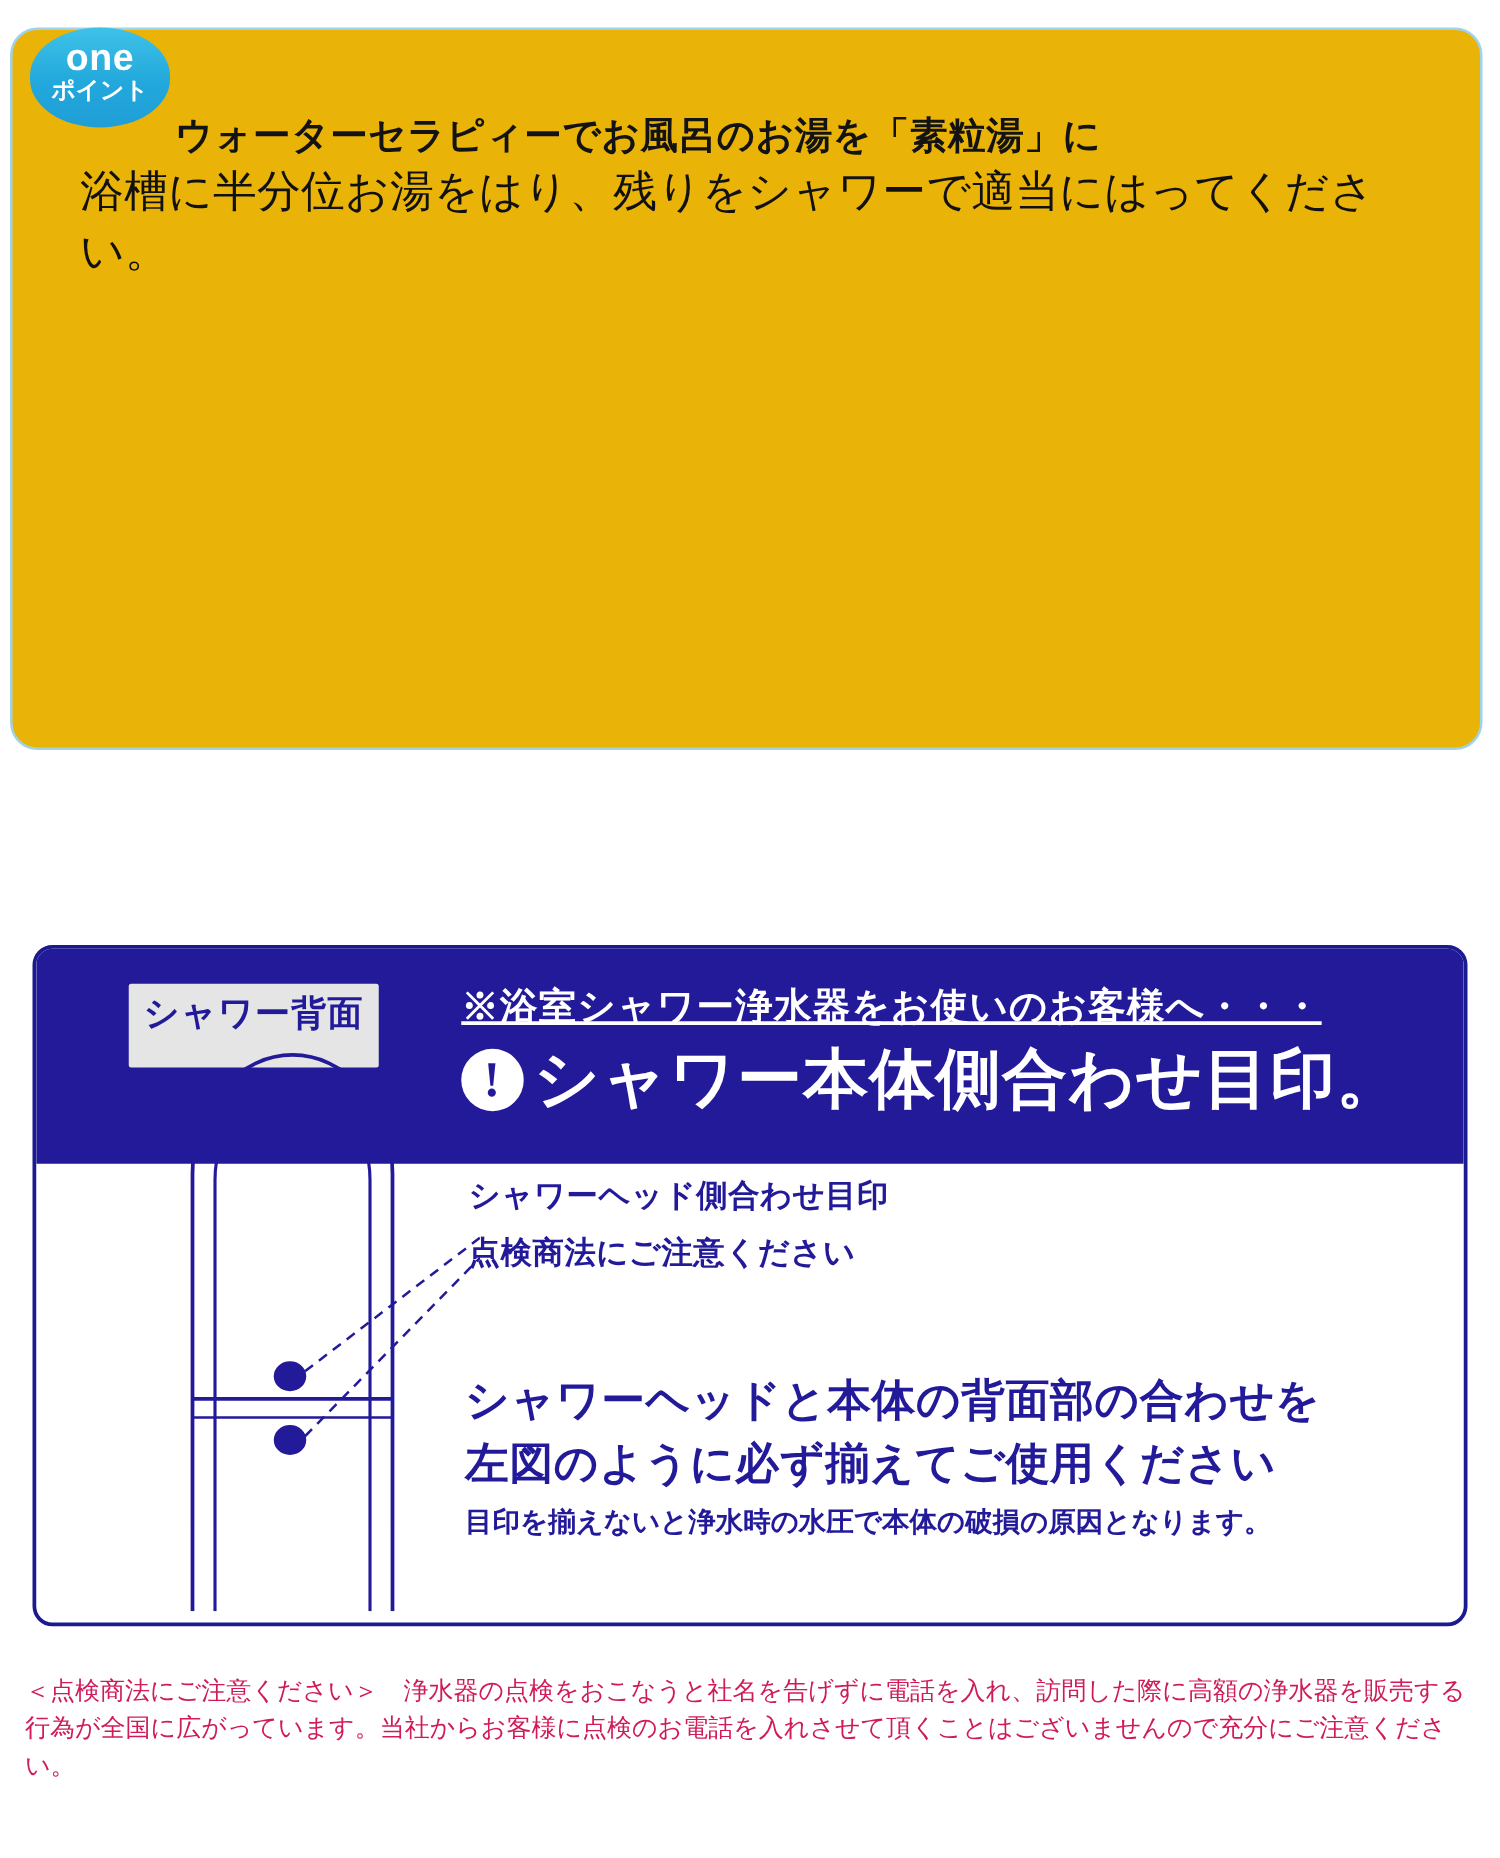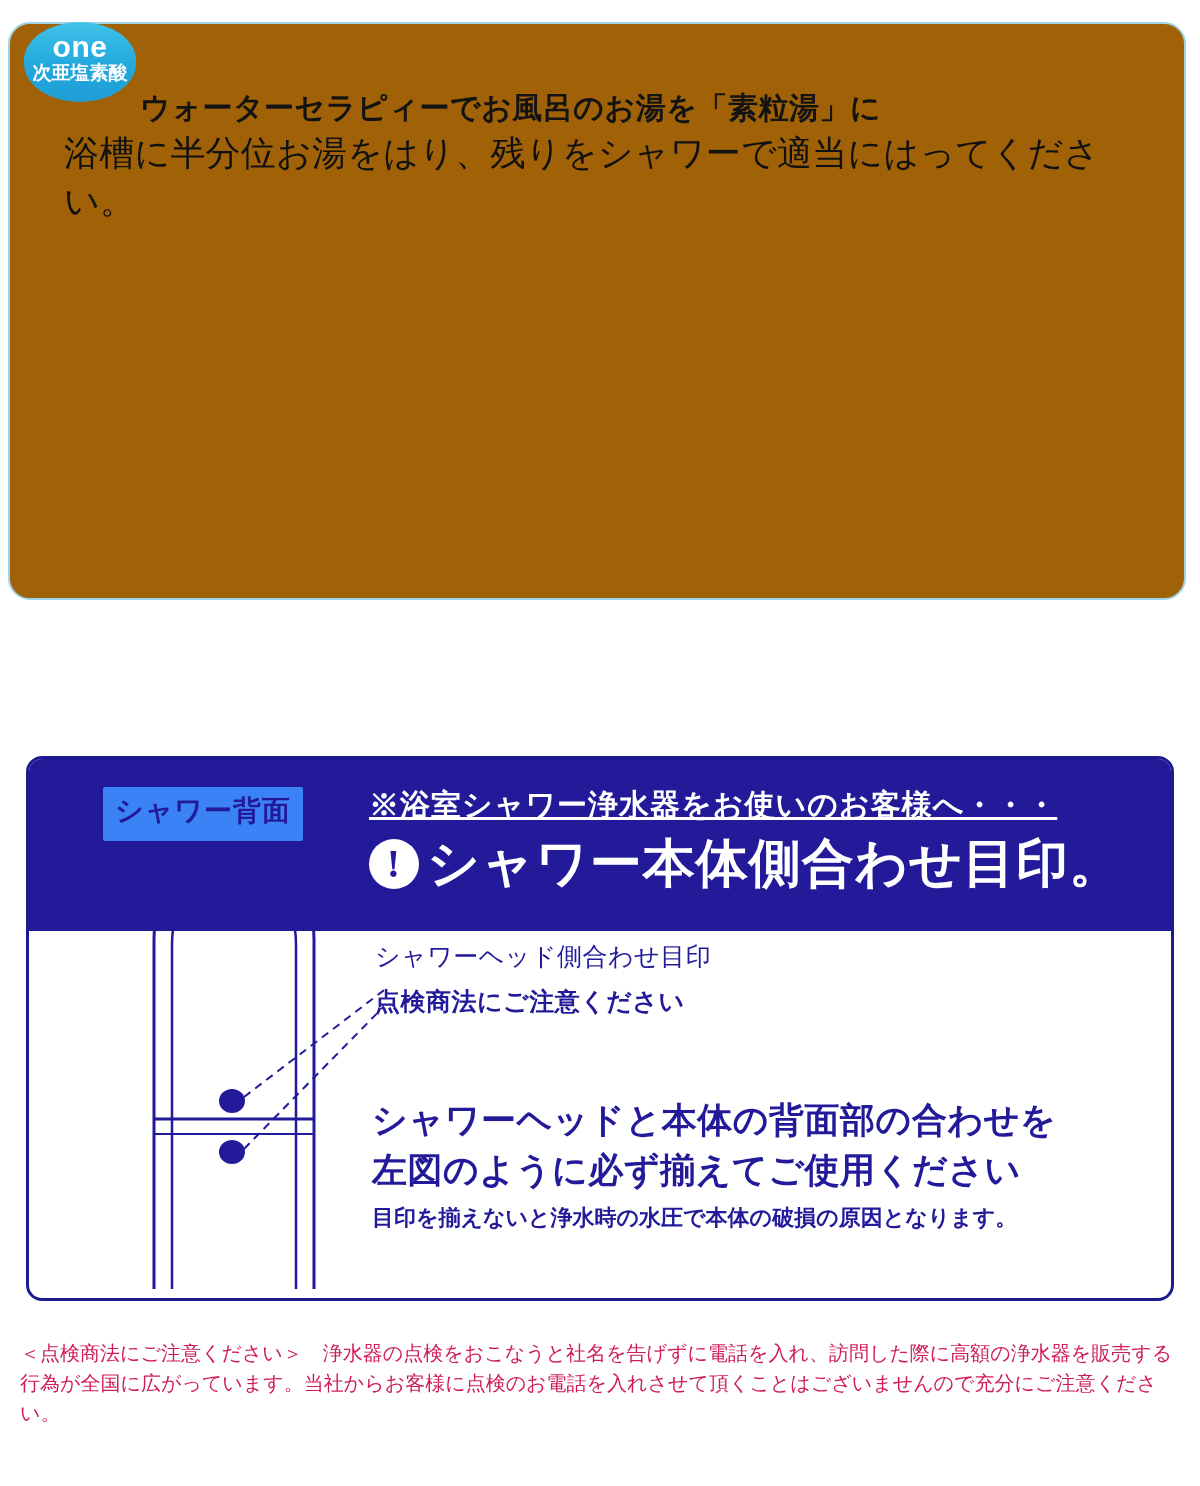--- a/index.html
+++ b/index.html
@@ -19,21 +19,21 @@
   
   .onepoint-box {
     position: absolute;
     left: 8px;
     top: 22px;
     width: 1178px;
     height: 578px;
     box-sizing: border-box;
     border: 2px solid #9ed3ea;
     border-radius: 22px;
-    background: #a16207;
+    background: #eab308;
   }
   .onepoint-badge {
     position: absolute;
     left: 14px;
     top: -2px;
     width: 112px;
     height: 80px;
     border-radius: 50% / 48%;
     background: linear-gradient(180deg,#3ec2e8 0%,#22a8dc 55%,#1f9ed6 100%);
     color: #ffffff;
@@ -100,25 +100,25 @@
     left: 0;
     top: 0;
     width: 100%;
     height: 172px;
     background: #231a9a;
   }
   .notice-tag {
     position: absolute;
     left: 74px;
     top: 28px;
-    background: #3b82f6;
+    background: #e5e5e5;
     color: #231a9a;
     font-weight: bold;
     font-size: 28px;
-    padding: 5px 12px 11px 12px;
+    padding: 5px 12px 24px 12px;
     letter-spacing: 1px;
     border-radius: 2px;
   }
   .notice-sub {
     position: absolute;
     left: 340px;
     top: 26px;
     color: #ffffff;
     font-size: 30px;
     font-weight: bold;
@@ -156,21 +156,21 @@
     position: absolute;
     left: 55px;
     top: 30px;
   }
 
   .callout-1 {
     position: absolute;
     left: 375px;
     top: 940px;
     font-size: 25px;
-    font-weight: normal;
+    font-weight: bold;
     color: #231a9a;
     letter-spacing: 0.5px;
   }
   .callout-2 {
     position: absolute;
     left: 375px;
     top: 985px;
     font-size: 25px;
     font-weight: bold;
     color: #231a9a;
@@ -217,21 +217,21 @@
     letter-spacing: 0px;
   }
 </style>
 </head>
 <body>
 
 <section class="onepoint-box">
 
   <div class="onepoint-badge">
     <span class="b1">one</span>
-    <span class="b2">次亜塩素酸</span>
+    <span class="b2">ポイント</span>
   </div>
 
   <div class="onepoint-heading">ウォーターセラピィーでお風呂のお湯を「素粒湯」に</div>
 
   <div class="onepoint-body">
     <p>浴槽に半分位お湯をはり、残りをシャワーで適当にはってください。</p>
   </div>
 
 </section>
 

